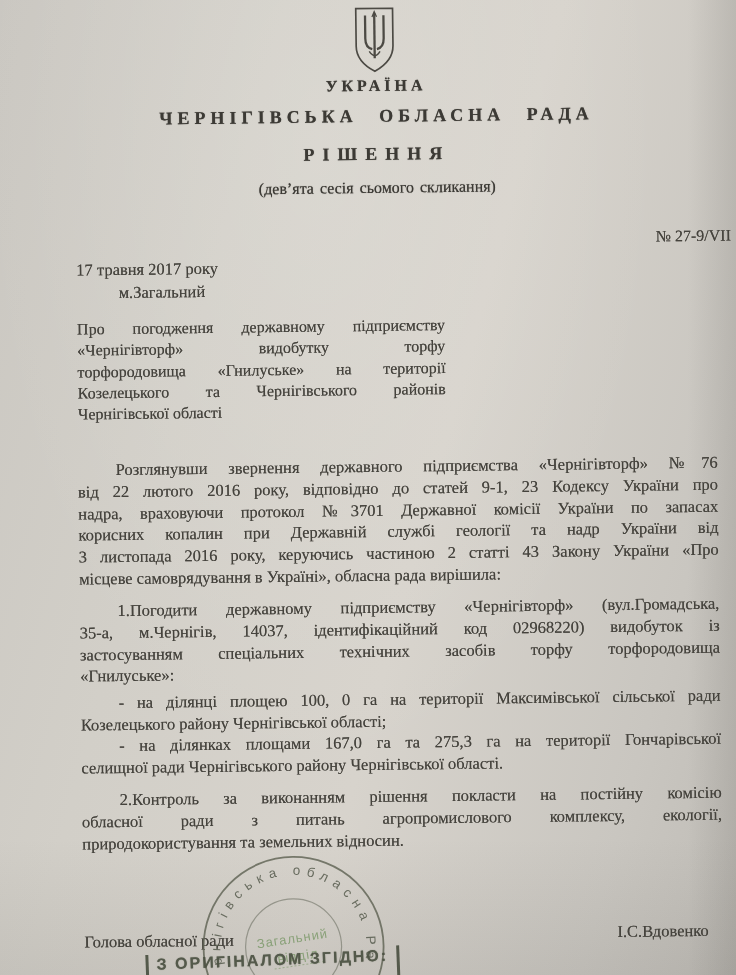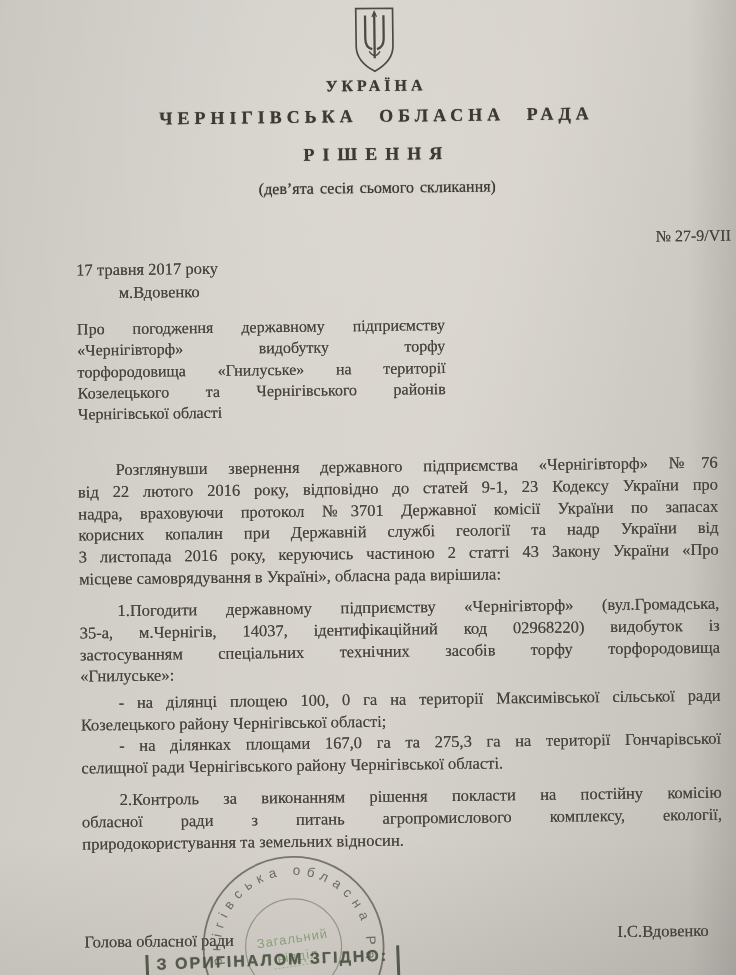--- a/index.html
+++ b/index.html
@@ -95,21 +95,21 @@
       </svg>
     </div>
 
     <div class="abs hdr country">УКРАЇНА</div>
     <div class="abs hdr org">ЧЕРНІГІВСЬКА ОБЛАСНА РАДА</div>
     <div class="abs hdr doctype">РІШЕННЯ</div>
     <div class="abs hdr session">(дев’ята  сесія сьомого скликання)</div>
 
     <div class="abs txt number">№ 27-9/VII</div>
     <div class="abs txt date">17 травня 2017 року</div>
-    <div class="abs txt city">м.Вдовенко</div>
+    <div class="abs txt city">м.Загальний</div>
 
     <div class="abs txt block subject">
       <div class="line j">Про  погодження  державному  підприємству</div>
       <div class="line j">«Чернігівторф»  видобутку  торфу</div>
       <div class="line j">торфородовища  «Гнилуське»  на  території</div>
       <div class="line j">Козелецького  та  Чернігівського  районів</div>
       <div class="line">Чернігівської області</div>
     </div>
 
     <div class="abs txt block intro">

